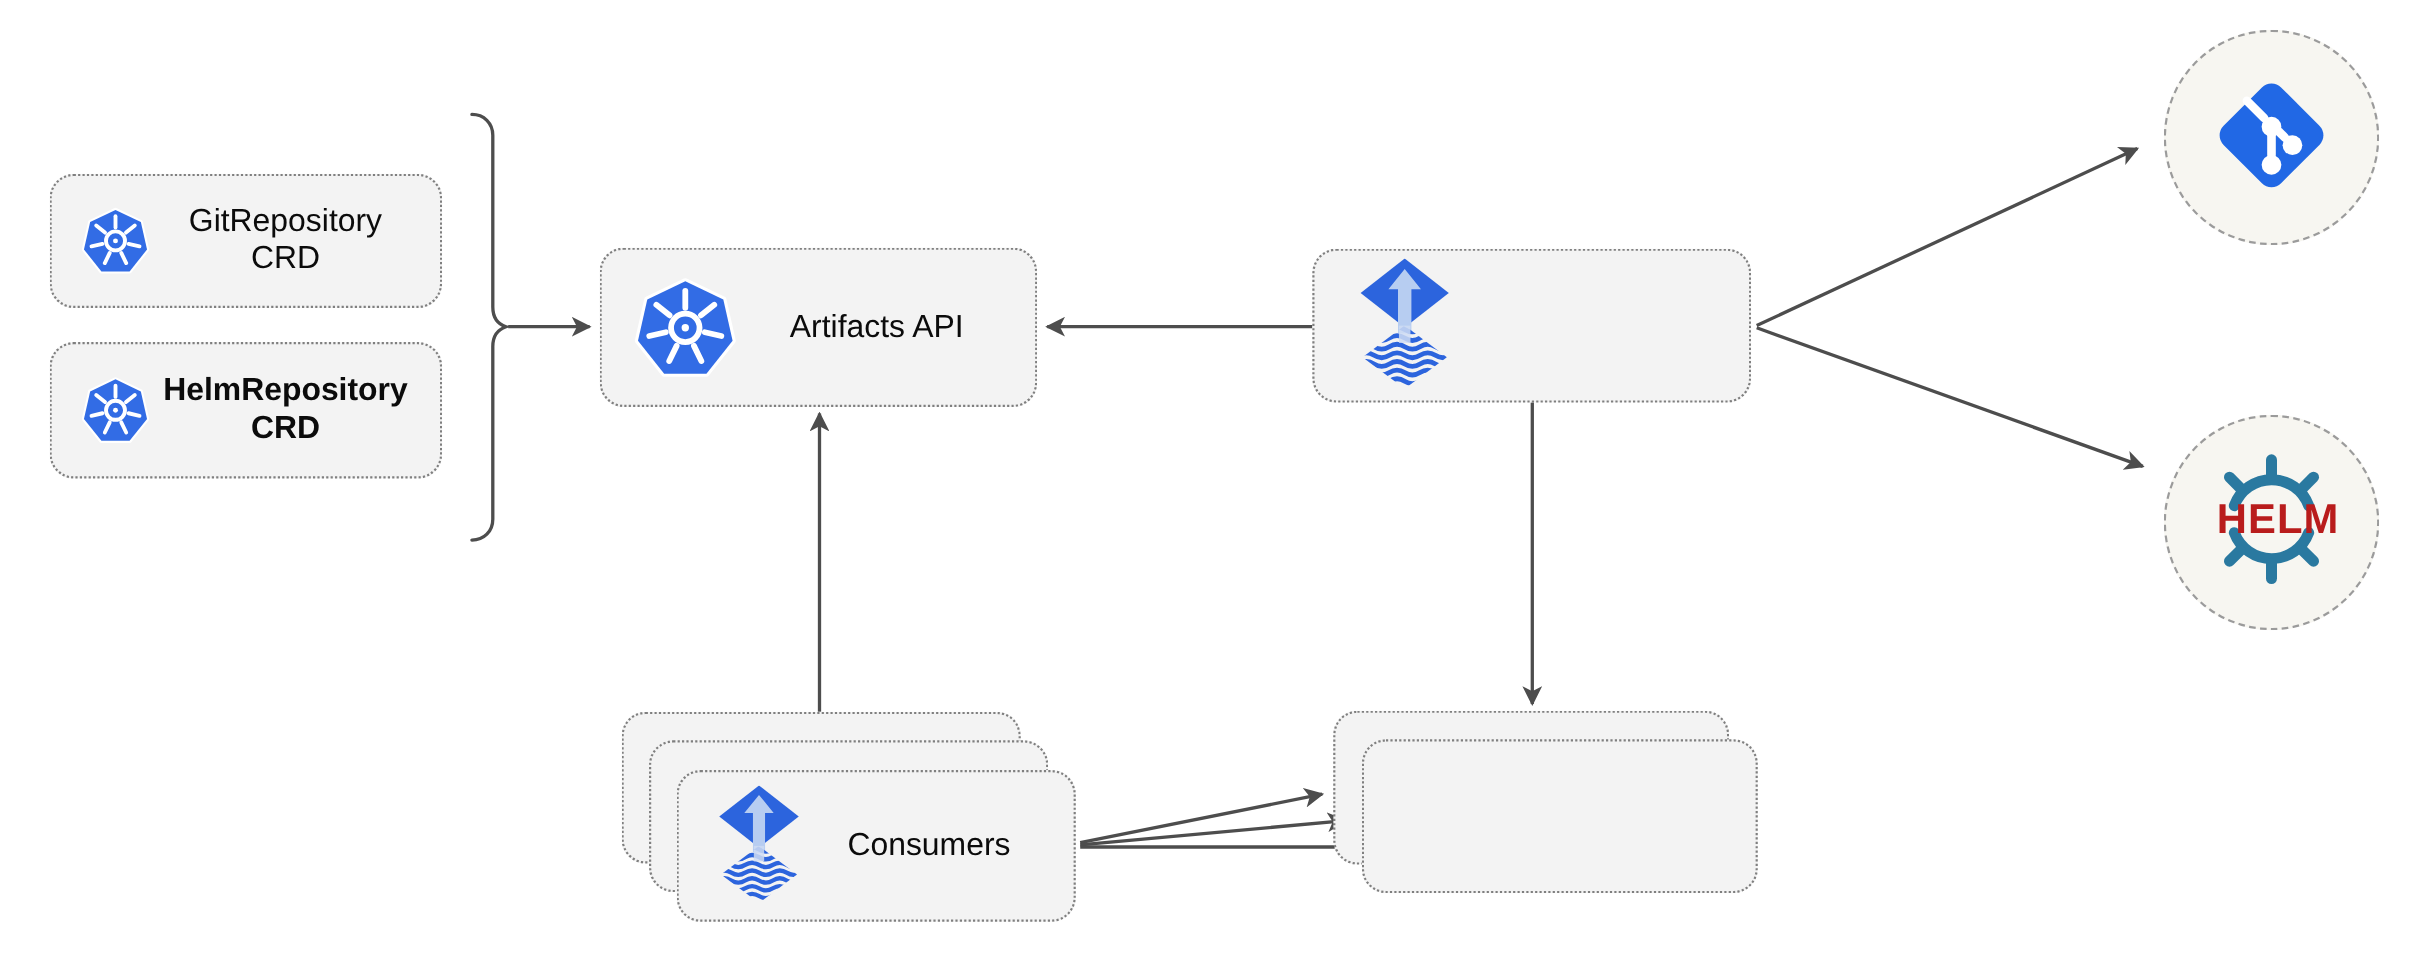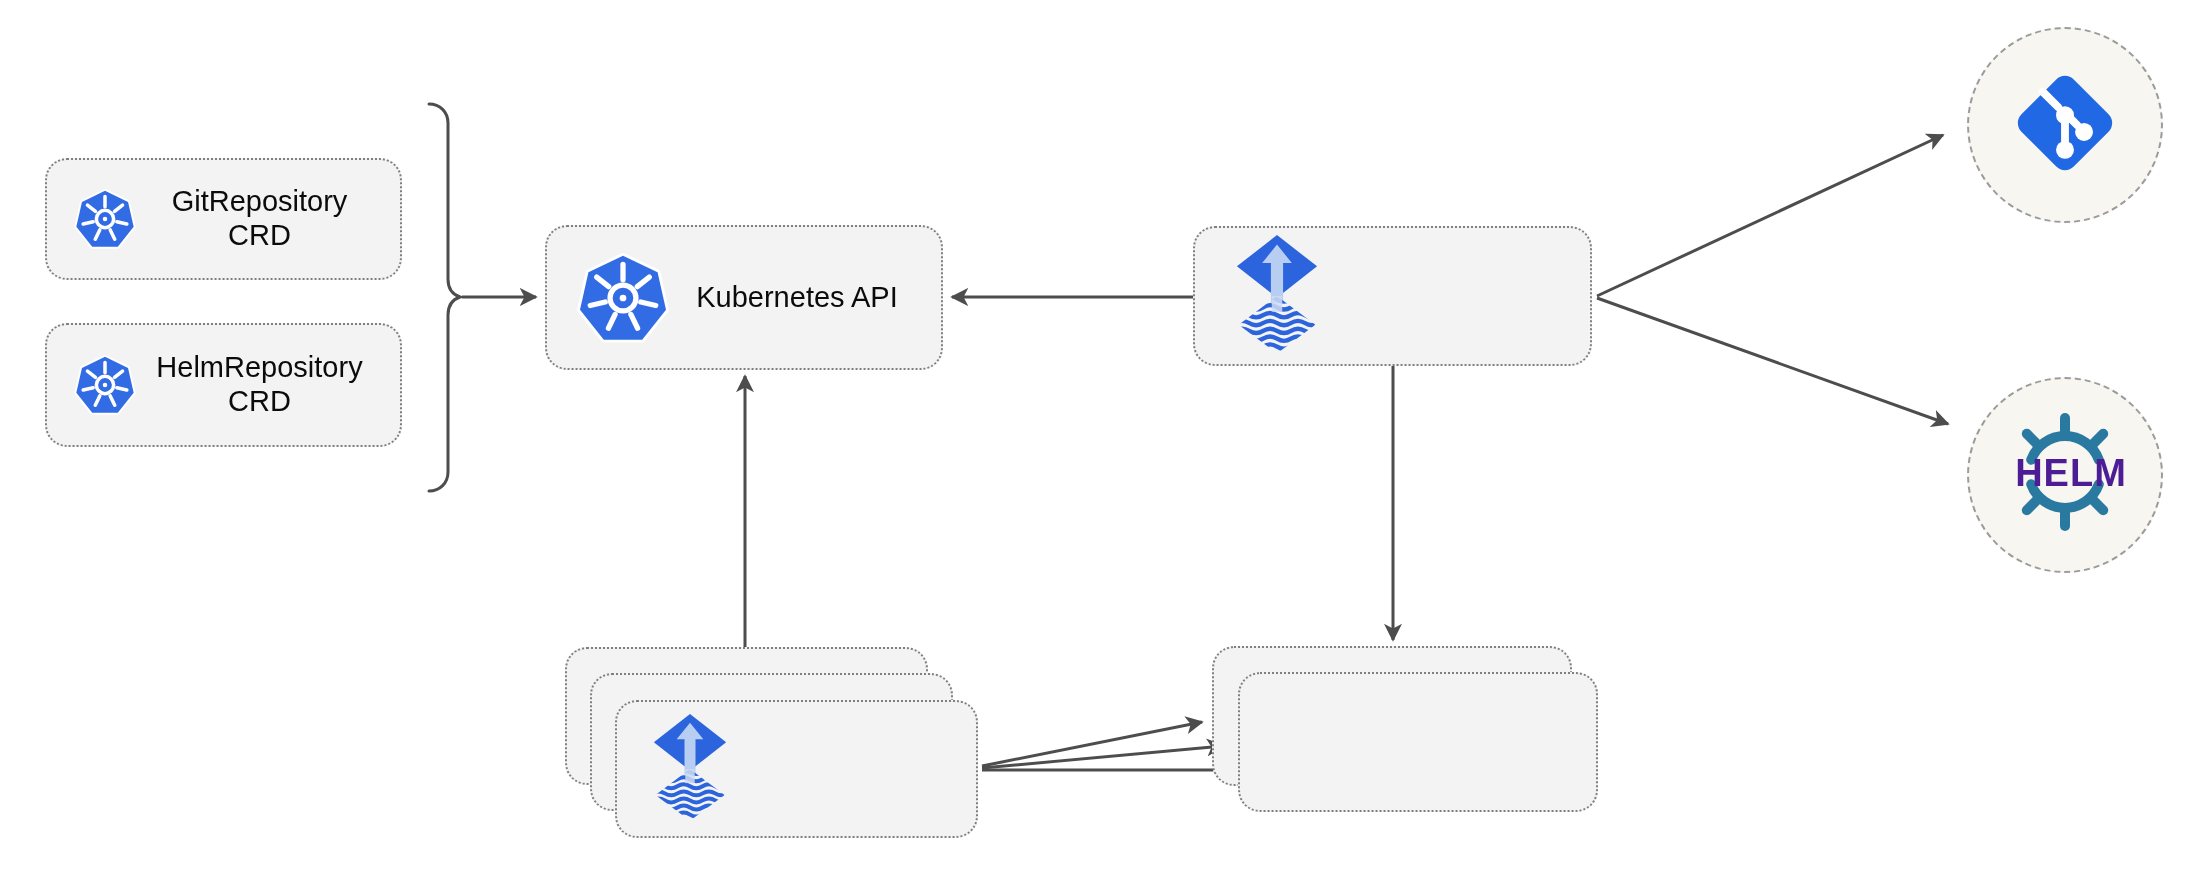--- a/index.html
+++ b/index.html
@@ -57,21 +57,21 @@
   }
   .helm-label {
     position: absolute;
     left: 12px; right: 0;
     top: 50%;
     transform: translateY(-54%);
     text-align: center;
     font-size: 38px;
     font-weight: bold;
     letter-spacing: 1px;
-    color: #4c1d95;
+    color: #b91c1c;
   }
   .helm-wrap { position: relative; width: 150px; height: 130px; }
 </style>
 </head>
 <body>
 
 <div class="canvas">
 
   <svg class="connections" viewBox="0 0 2198 878">
     <defs>
@@ -115,21 +115,21 @@
           <line x1="35.1" y1="38.2" x2="22.6" y2="28.2"></line>
         </g>
       </svg>
     </span>
     <span class="label">
       <span class="line">GitRepository</span>
       <span class="line">CRD</span>
     </span>
   </div>
 
-  <div class="node" style="left:45px;top:323px;width:357px;height:124px;">
+  <div class="node" style="left:45px;top:311px;width:357px;height:124px;font-weight:bold;">
     <span class="icon" style="width:64px;height:64px;margin-left:26px;">
       <svg viewBox="0 0 100 100" width="64" height="64">
         <polygon points="50,6 86,23.3 94.8,62.2 70,93.4 30,93.4 5.2,62.2 14,23.3" fill="#326ce5" stroke="#ffffff" stroke-width="6" stroke-linejoin="round" paint-order="stroke"></polygon>
         <circle cx="50" cy="50" r="13.5" fill="none" stroke="#ffffff" stroke-width="5.5"></circle>
         <circle cx="50" cy="50" r="3.5" fill="#ffffff"></circle>
         <g stroke="#ffffff" stroke-width="5.5" stroke-linecap="round">
           <line x1="50" y1="31" x2="50" y2="15"></line>
           <line x1="64.9" y1="38.2" x2="77.4" y2="28.2"></line>
           <line x1="68.5" y1="54.2" x2="84.1" y2="57.8"></line>
           <line x1="58.2" y1="67.1" x2="65.2" y2="81.5"></line>
@@ -155,21 +155,21 @@
           <line x1="50" y1="31" x2="50" y2="15"></line>
           <line x1="64.9" y1="38.2" x2="77.4" y2="28.2"></line>
           <line x1="68.5" y1="54.2" x2="84.1" y2="57.8"></line>
           <line x1="58.2" y1="67.1" x2="65.2" y2="81.5"></line>
           <line x1="41.8" y1="67.1" x2="34.8" y2="81.5"></line>
           <line x1="31.5" y1="54.2" x2="15.9" y2="57.8"></line>
           <line x1="35.1" y1="38.2" x2="22.6" y2="28.2"></line>
         </g>
       </svg>
     </span>
-    <span class="label">Kubernetes API</span>
+    <span class="label">Artifacts API</span>
   </div>
 
   <div class="node" style="left:1193px;top:226px;width:399px;height:140px;">
     <span class="icon" style="width:92px;height:122px;margin-left:36px;">
       <svg viewBox="0 0 100 140" width="92" height="122">
         <polygon points="50,0 96,36 50,72 4,36" fill="#2c64dd"></polygon>
         <path d="M50,11 L67,32 L57,32 L57,78 L43,78 L43,32 L33,32 Z" fill="#b7cdf1"></path>
         <clipPath id="fluxclip-a">
             <polygon points="50,70 94,103 50,136 6,103"></polygon>
           </clipPath>
@@ -204,20 +204,21 @@
           <path d="M2,83 q8,-5 16,0 t16,0 t16,0 t16,0 t16,0 t16,0"></path>
           <path d="M2,92 q8,-5 16,0 t16,0 t16,0 t16,0 t16,0 t16,0"></path>
           <path d="M2,101 q8,-5 16,0 t16,0 t16,0 t16,0 t16,0 t16,0"></path>
           <path d="M2,110 q8,-5 16,0 t16,0 t16,0 t16,0 t16,0 t16,0"></path>
           <path d="M2,119 q8,-5 16,0 t16,0 t16,0 t16,0 t16,0 t16,0"></path>
           <path d="M2,128 q8,-5 16,0 t16,0 t16,0 t16,0 t16,0 t16,0"></path>
         </g>
         <rect x="44" y="70" width="12" height="18" fill="#cfdcf3" opacity="0.85"></rect>
       </svg>
     </span>
+    <span class="label">Consumers</span>
   </div>
 
   <div class="node stacked-back" style="left:1212px;top:646px;width:360px;height:140px;"></div>
   <div class="node stacked-mid" style="left:1238px;top:672px;width:360px;height:140px;"></div>
 
   <div class="circle-node" style="left:1967px;top:27px;">
     <span class="icon">
       <svg viewBox="0 0 100 100" width="112" height="112">
         <g transform="rotate(45 50 50)">
           <rect x="17" y="17" width="66" height="66" rx="11" fill="#2168e5"></rect>

